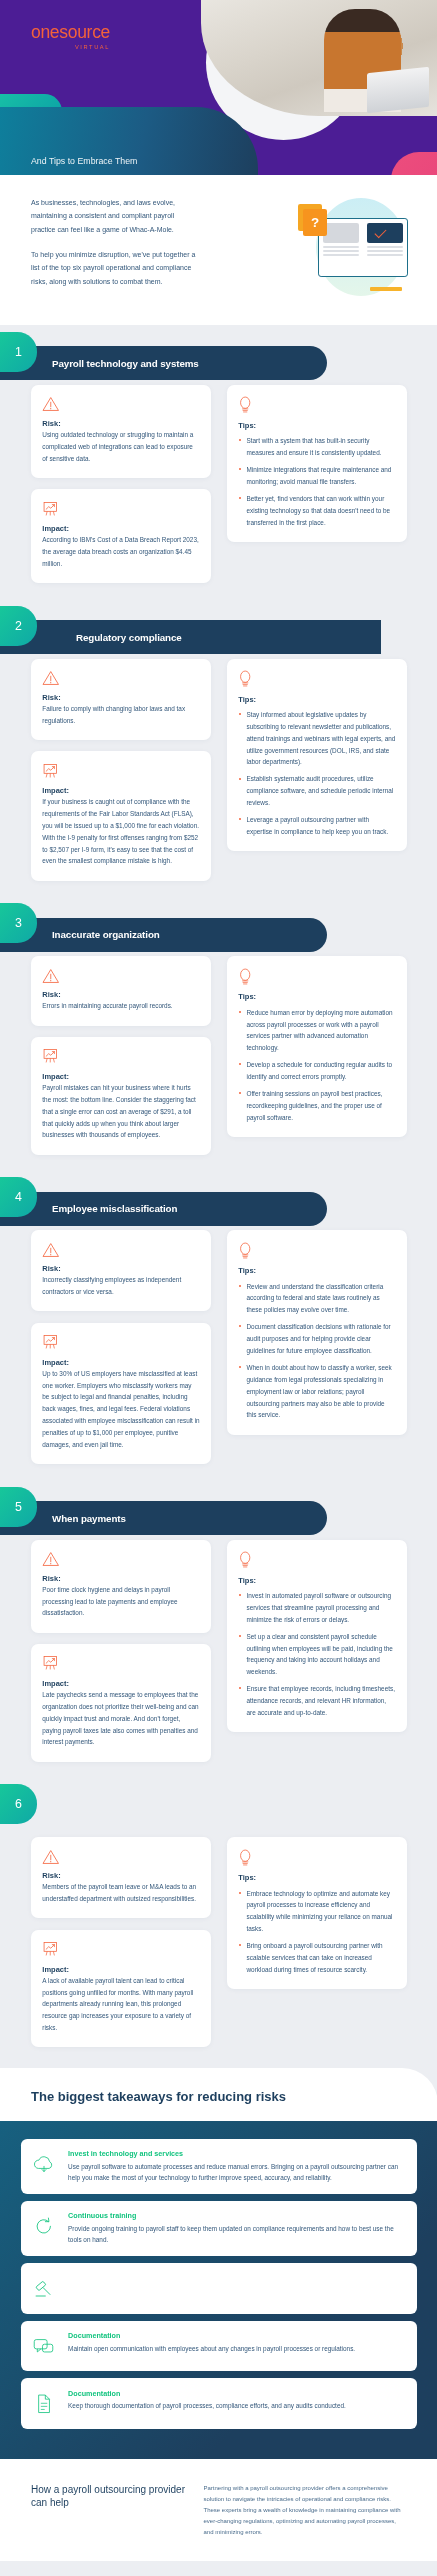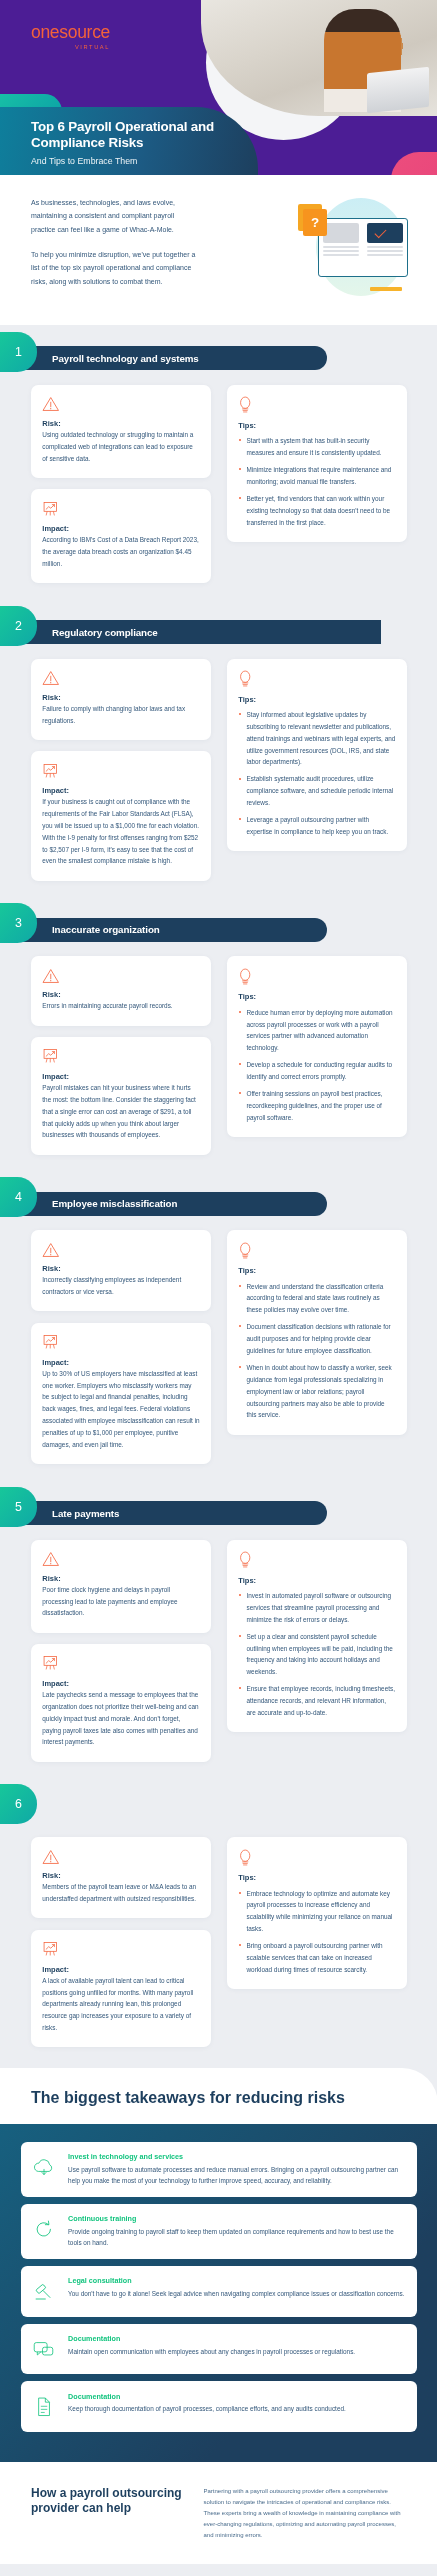--- a/index.html
+++ b/index.html
@@ -102,26 +102,26 @@
   .section { position:relative; padding: 7.2px 0 15.5px; }
   .sec-headwrap { position:relative; height:49px; margin-bottom: 4.1px; }
   .sec-num{
     position:absolute; left:0; top:0; width:37px; height:40px;
     background: linear-gradient(135deg,#17c79a,#0fa9a6);
     border-radius: 0 19.6px 19.6px 0;
     color:#fff; font-size:12.4px; font-weight:400;
     display:flex; align-items:center; justify-content:center; z-index:2;
   }
   .sec-bar{
-    position:absolute; left:0; top:14.4px; width:327px; height:24px;
+    position:absolute; left:0; top:14.4px; width:327px; height:34px;
     background:#1d3f5e; border-radius:0 20.6px 20.6px 0; z-index:1;
     display:flex; align-items:center;
   }
   .sec-bar h3{ margin-left:52px; color:#fff; font-size:9.8px; font-weight:700; letter-spacing:-0.1px; }
-  .sec-bar.sq { border-radius:0; width:381px; }
+  .sec-bar.sq { border-radius:0; width:381px;padding-left:24px; }
 
   .cards { display:flex; gap:16px; padding: 0 31px; align-items:flex-start; }
   .col { flex:1; display:flex; flex-direction:column; gap:11.3px; }
   .card{
     background:#fff; border-radius:7.2px; padding:11.3px 11.3px 13.4px;
     box-shadow: 0 1px 5.2px rgba(29,63,94,0.05);
   }
   .card .icon{ margin-bottom:5.2px; }
   .card h4{ font-size:7.5px; font-weight:700; margin-bottom:1px; color:#1d3f5e; }
   .card p{ font-size:6.4px; line-height:1.85; color:#33577a; }
@@ -133,54 +133,53 @@
   .card ul li::before{
     content:""; position:absolute; left:1px; top:4.1px; width:2.1px; height:2.1px;
     border-radius:50%; background:#f4623a;
   }
 
   
   .takeaway-wrap{ position:relative; margin-top:5.2px; }
   .takeaway-top{
     background:#fff; border-radius: 0 36px 0 0; padding:20.6px 31px 17.5px; position:relative;
   }
-  .takeaway-top h3{ font-size:16px; font-weight:700; color:#1d3f5e; }
+  .takeaway-top h3{ font-size:13px; font-weight:700; color:#1d3f5e; }
   .takeaway-body{
     background: linear-gradient(135deg,#17607f 0%, #1d3f5e 70%);
     padding: 17.5px 20.6px 23px;
   }
   .tk-item{
     background:#fff; border-radius:6.2px; padding:10.3px 12.4px 10.3px 8.2px;
     display:flex; gap:9.3px; align-items:flex-start; margin-bottom:7px;
   }
   .tk-icon{ flex:0 0 30px; height:30px; display:flex; align-items:center; justify-content:center; }
   .tk-text h5{ font-size:7.2px; font-weight:700; color:#13c47f; margin-bottom:2.6px; }
   .tk-text p{ font-size:6.4px; line-height:1.8; color:#33577a; }
 
   
   .cta{ background:#fff; padding: 24px 31px 15.5px; display:flex; gap:17.5px; }
   .cta-left{ flex: 0 0 155px; }
-  .cta-left h3{ font-size:12px; font-weight:700; line-height:1.3; color:#1d3f5e; }
+  .cta-left h3{ font-size:10px; font-weight:400; line-height:1.3; color:#1d3f5e; }
   .cta-right p{ font-size:6px; line-height:1.85; color:#4a6c8c; margin-bottom:7.2px; }
 </style>
 </head>
 <body>
 
 <div class="page">
 
   <div class="hero">
     <div class="hero-circle-shade"></div>
     <div class="hero-photo"></div>
     <div class="logo">
       <div class="logo-word">onesource</div>
       <div class="logo-sub">VIRTUAL</div>
     </div>
     <div class="hero-teal"></div>
     <div class="hero-band">
-      <h1>Top 6 Payroll Operational and Compliance Risks</h1>
       <h2>And Tips to Embrace Them</h2>
     </div>
     <div class="pink-blob"></div>
   </div>
 
   <div class="intro">
     <p>As businesses, technologies, and laws evolve, maintaining a consistent and compliant payroll practice can feel like a game of Whac-A-Mole.</p>
     <p>To help you minimize disruption, we've put together a list of the top six payroll operational and compliance risks, along with solutions to combat them.</p>
     <div class="intro-art">
       <div class="art-oval"></div>
@@ -398,21 +397,21 @@
                 <li>When in doubt about how to classify a worker, seek guidance from legal professionals specializing in employment law or labor relations; payroll outsourcing partners may also be able to provide this service.</li>
               </ul>
         </div>
       </div>
     </div>
       </div>
       <div class="section">
     <div class="sec-headwrap">
       <div class="sec-num">5</div>
       <div class="sec-bar">
-        <h3>Late payments</h3>
+        <h3>When payments</h3>
       </div>
     </div>
     <div class="cards">
       <div class="col">
         <div class="card">
           <div class="icon"><svg width="17.5" height="15.5" viewBox="0 0 34 30">
                   <path d="M17 3 L32 28 L2 28 Z" fill="none" stroke="#f4623a" stroke-width="1.6" stroke-linejoin="round"></path>
                   <line x1="17" y1="12" x2="17" y2="21" stroke="#f4623a" stroke-width="1.6" stroke-linecap="round"></line>
                   <circle cx="17" cy="24.5" r="1.1" fill="#f4623a"></circle>
                 </svg></div>
@@ -528,24 +527,20 @@
     </div>
         </div>
         <div class="tk-item">
     <div class="tk-icon">
             <svg width="21.6" height="20.6" viewBox="0 0 42 40">
               <rect x="6" y="11" width="18" height="9" rx="2" transform="rotate(-40 15 15)" fill="none" stroke="#13c47f" stroke-width="1.6"></rect>
               <line x1="20" y1="19" x2="33" y2="32" stroke="#13c47f" stroke-width="1.7" stroke-linecap="round"></line>
               <line x1="6" y1="35" x2="24" y2="35" stroke="#13c47f" stroke-width="1.7" stroke-linecap="round"></line>
             </svg>
           </div>
-    <div class="tk-text">
-      <h5>Legal consultation</h5>
-      <p>You don't have to go it alone! Seek legal advice when navigating complex compliance issues or classification concerns.</p>
-    </div>
         </div>
         <div class="tk-item">
     <div class="tk-icon">
             <svg width="23" height="20.6" viewBox="0 0 44 40">
               <rect x="4" y="7" width="25" height="18" rx="4" fill="none" stroke="#13c47f" stroke-width="1.6"></rect>
               <polyline points="10,25 10,31 17,25" fill="none" stroke="#13c47f" stroke-width="1.6" stroke-linejoin="round"></polyline>
               <rect x="20" y="16" width="20" height="15" rx="4" fill="none" stroke="#13c47f" stroke-width="1.6"></rect>
             </svg>
           </div>
     <div class="tk-text">

